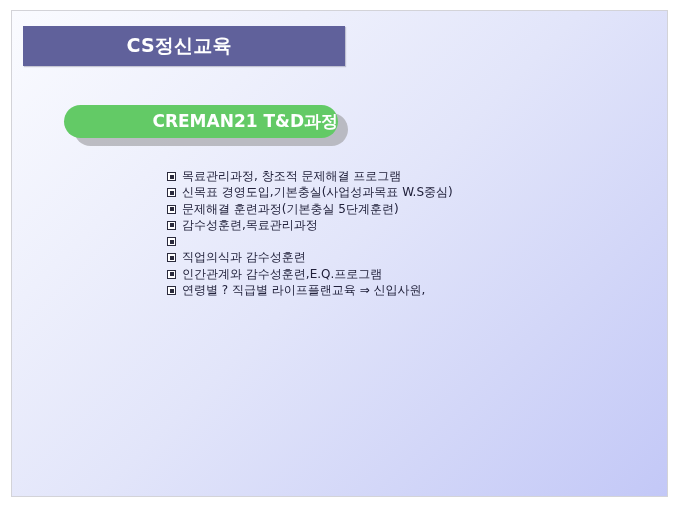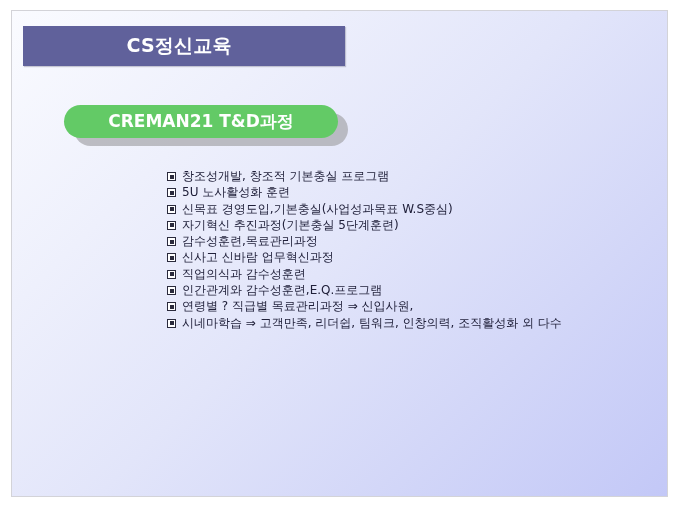--- a/index.html
+++ b/index.html
@@ -83,21 +83,21 @@
     border-radius: 17px;
     background: #63ca66;
   }
   #pill-text {
     position: absolute;
     left: 0;
     top: 0;
     width: 274px;
     height: 33px;
     line-height: 33px;
-    text-align: center;
+    text-align: right;
     color: #ffffff;
     font-size: 17px;
     font-weight: bold;
     white-space: nowrap;
   }
 
   
   #bullet-list {
     position: absolute;
     left: 155px;
@@ -151,63 +151,54 @@
     <div id="pill-shadow"></div>
     <div id="pill-body">
       <div id="pill-text">CREMAN21 T&amp;D과정</div>
     </div>
   </div>
 
   <div id="bullet-list">
 
     <div class="bullet-row">
       <span class="bullet-marker"></span>
-      <span class="bullet-label">창조성개발, 창조적 기본충실 프로그램</span>
-    </div>
-
-    <div class="bullet-row">
-      <span class="bullet-marker"></span>
-      <span class="bullet-label">5U 노사활성화 훈련</span>
-    </div>
+      <span class="bullet-label">목료관리과정, 창조적 문제해결 프로그램</span>
+    </div>
+
 
     <div class="bullet-row">
       <span class="bullet-marker"></span>
       <span class="bullet-label">신목표 경영도입,기본충실(사업성과목표 W.S중심)</span>
     </div>
 
     <div class="bullet-row">
       <span class="bullet-marker"></span>
-      <span class="bullet-label">자기혁신 추진과정(기본충실 5단계훈련)</span>
+      <span class="bullet-label">문제해결 훈련과정(기본충실 5단계훈련)</span>
     </div>
 
     <div class="bullet-row">
       <span class="bullet-marker"></span>
       <span class="bullet-label">감수성훈련,목료관리과정</span>
     </div>
 
     <div class="bullet-row">
       <span class="bullet-marker"></span>
-      <span class="bullet-label">신사고 신바람 업무혁신과정</span>
     </div>
 
     <div class="bullet-row">
       <span class="bullet-marker"></span>
       <span class="bullet-label">직업의식과 감수성훈련</span>
     </div>
 
     <div class="bullet-row">
       <span class="bullet-marker"></span>
       <span class="bullet-label">인간관계와 감수성훈련,E.Q.프로그램</span>
     </div>
 
     <div class="bullet-row">
       <span class="bullet-marker"></span>
-      <span class="bullet-label">연령별 ? 직급별 목료관리과정  ⇒  신입사원,</span>
-    </div>
-
-    <div class="bullet-row">
-      <span class="bullet-marker"></span>
-      <span class="bullet-label">시네마학습  ⇒  고객만족, 리더쉽, 팀워크, 인창의력, 조직활성화 외 다수</span>
-    </div>
+      <span class="bullet-label">연령별 ? 직급별 라이프플랜교육  ⇒  신입사원,</span>
+    </div>
+
 
   </div>
 
 </div>
 
 </body></html>

